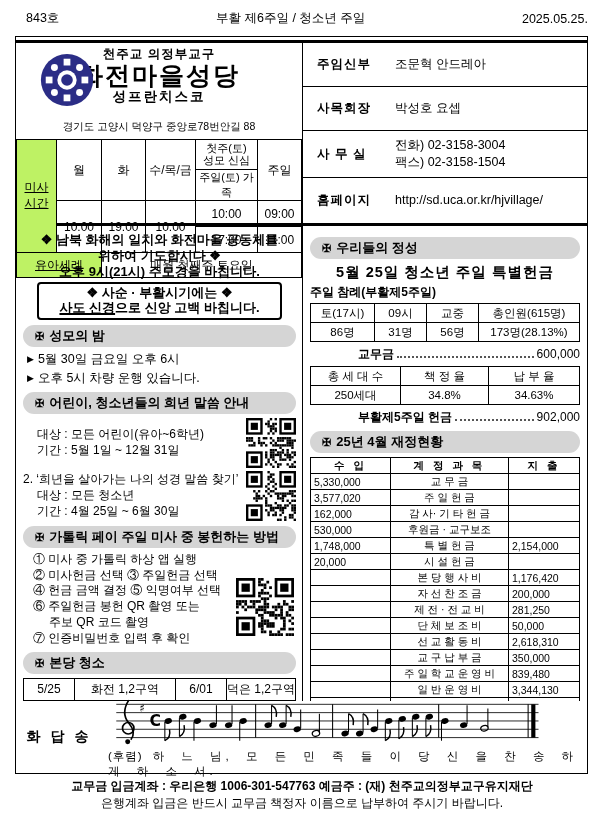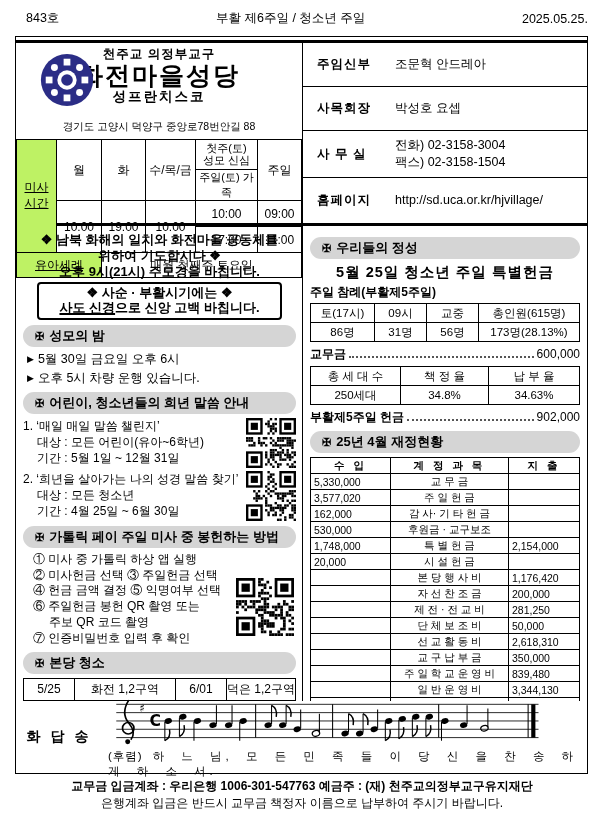--- a/index.html
+++ b/index.html
@@ -42,21 +42,21 @@
   .paysteps{position:relative;font-size:12px;line-height:1.32;margin-left:10px;}
   .paysteps .qrbox{position:absolute;right:2px;top:26px;}
   .clean{width:100%;font-size:12px;text-align:center;margin-top:2px;}
   .clean td{border:1px solid #000;padding:2px 0;}
   
   .special{font-weight:bold;font-size:14.5px;text-align:center;letter-spacing:1px;margin:1px 0 2px 0;}
   .sublbl{font-weight:bold;font-size:12px;margin:1px 0 2px 0;}
   .attend,.rate{width:100%;font-size:11.5px;text-align:center;}
   .attend td,.rate td{border:1px solid #000;padding:1.5px 0;}
   .leader{display:flex;align-items:baseline;font-size:12px;margin:4px 0 3px 0;}
-  .leader .lab{font-weight:bold;white-space:nowrap;}
+  .leader .lab{font-weight:bold;white-space:nowrap;margin-left:48px;}
   .leader .dots{flex:1;border-bottom:2px dotted #555;margin:0 3px 3px 3px;}
   .leader .amt{white-space:nowrap;}
   .fin{width:100%;font-size:10.5px;}
   .fin td{border:1px solid #000;padding:0.5px 3px;height:12.5px;}
   .fin .num{text-align:left;}
   .fin .acc{text-align:center;}
   .fin .hd{text-align:center;font-weight:bold;letter-spacing:3px;}
   
   .psalm{height:72px;display:flex;align-items:center;}
   .psalm .plabel{width:86px;text-align:center;font-weight:bold;font-size:14px;letter-spacing:3px;}
@@ -186,21 +186,20 @@
         <span class="x">✠</span><span>성모의 밤</span>
       </div>
       <div class="bullet"><span class="tri">▶</span><span>5월 30일 금요일 오후 6시</span></div>
       <div class="bullet"><span class="tri">▶</span><span>오후 5시 차량 운행 있습니다.</span></div>
 
       <div class="cap">
         <span class="x">✠</span><span>어린이, 청소년들의 희년 말씀 안내</span>
       </div>
       <div class="jitem">
         <div class="txt">
-          <div>1. ‘매일 매일 말씀 챌린지’</div>
           <div class="ind">대상 : 모든 어린이(유아~6학년)</div>
           <div class="ind">기간 : 5월 1일 ~ 12월 31일</div>
         </div>
         <svg class="qr" width="50" height="50" viewBox="0 0 21 21">
             <rect x="0" y="0" width="21" height="21" fill="#fff"></rect>
             <rect x="0" y="0" width="7" height="7" fill="#000"></rect>
             <rect x="1" y="1" width="5" height="5" fill="#fff"></rect>
             <rect x="2" y="2" width="3" height="3" fill="#000"></rect>
             <rect x="14" y="0" width="7" height="7" fill="#000"></rect>
             <rect x="15" y="1" width="5" height="5" fill="#fff"></rect>

